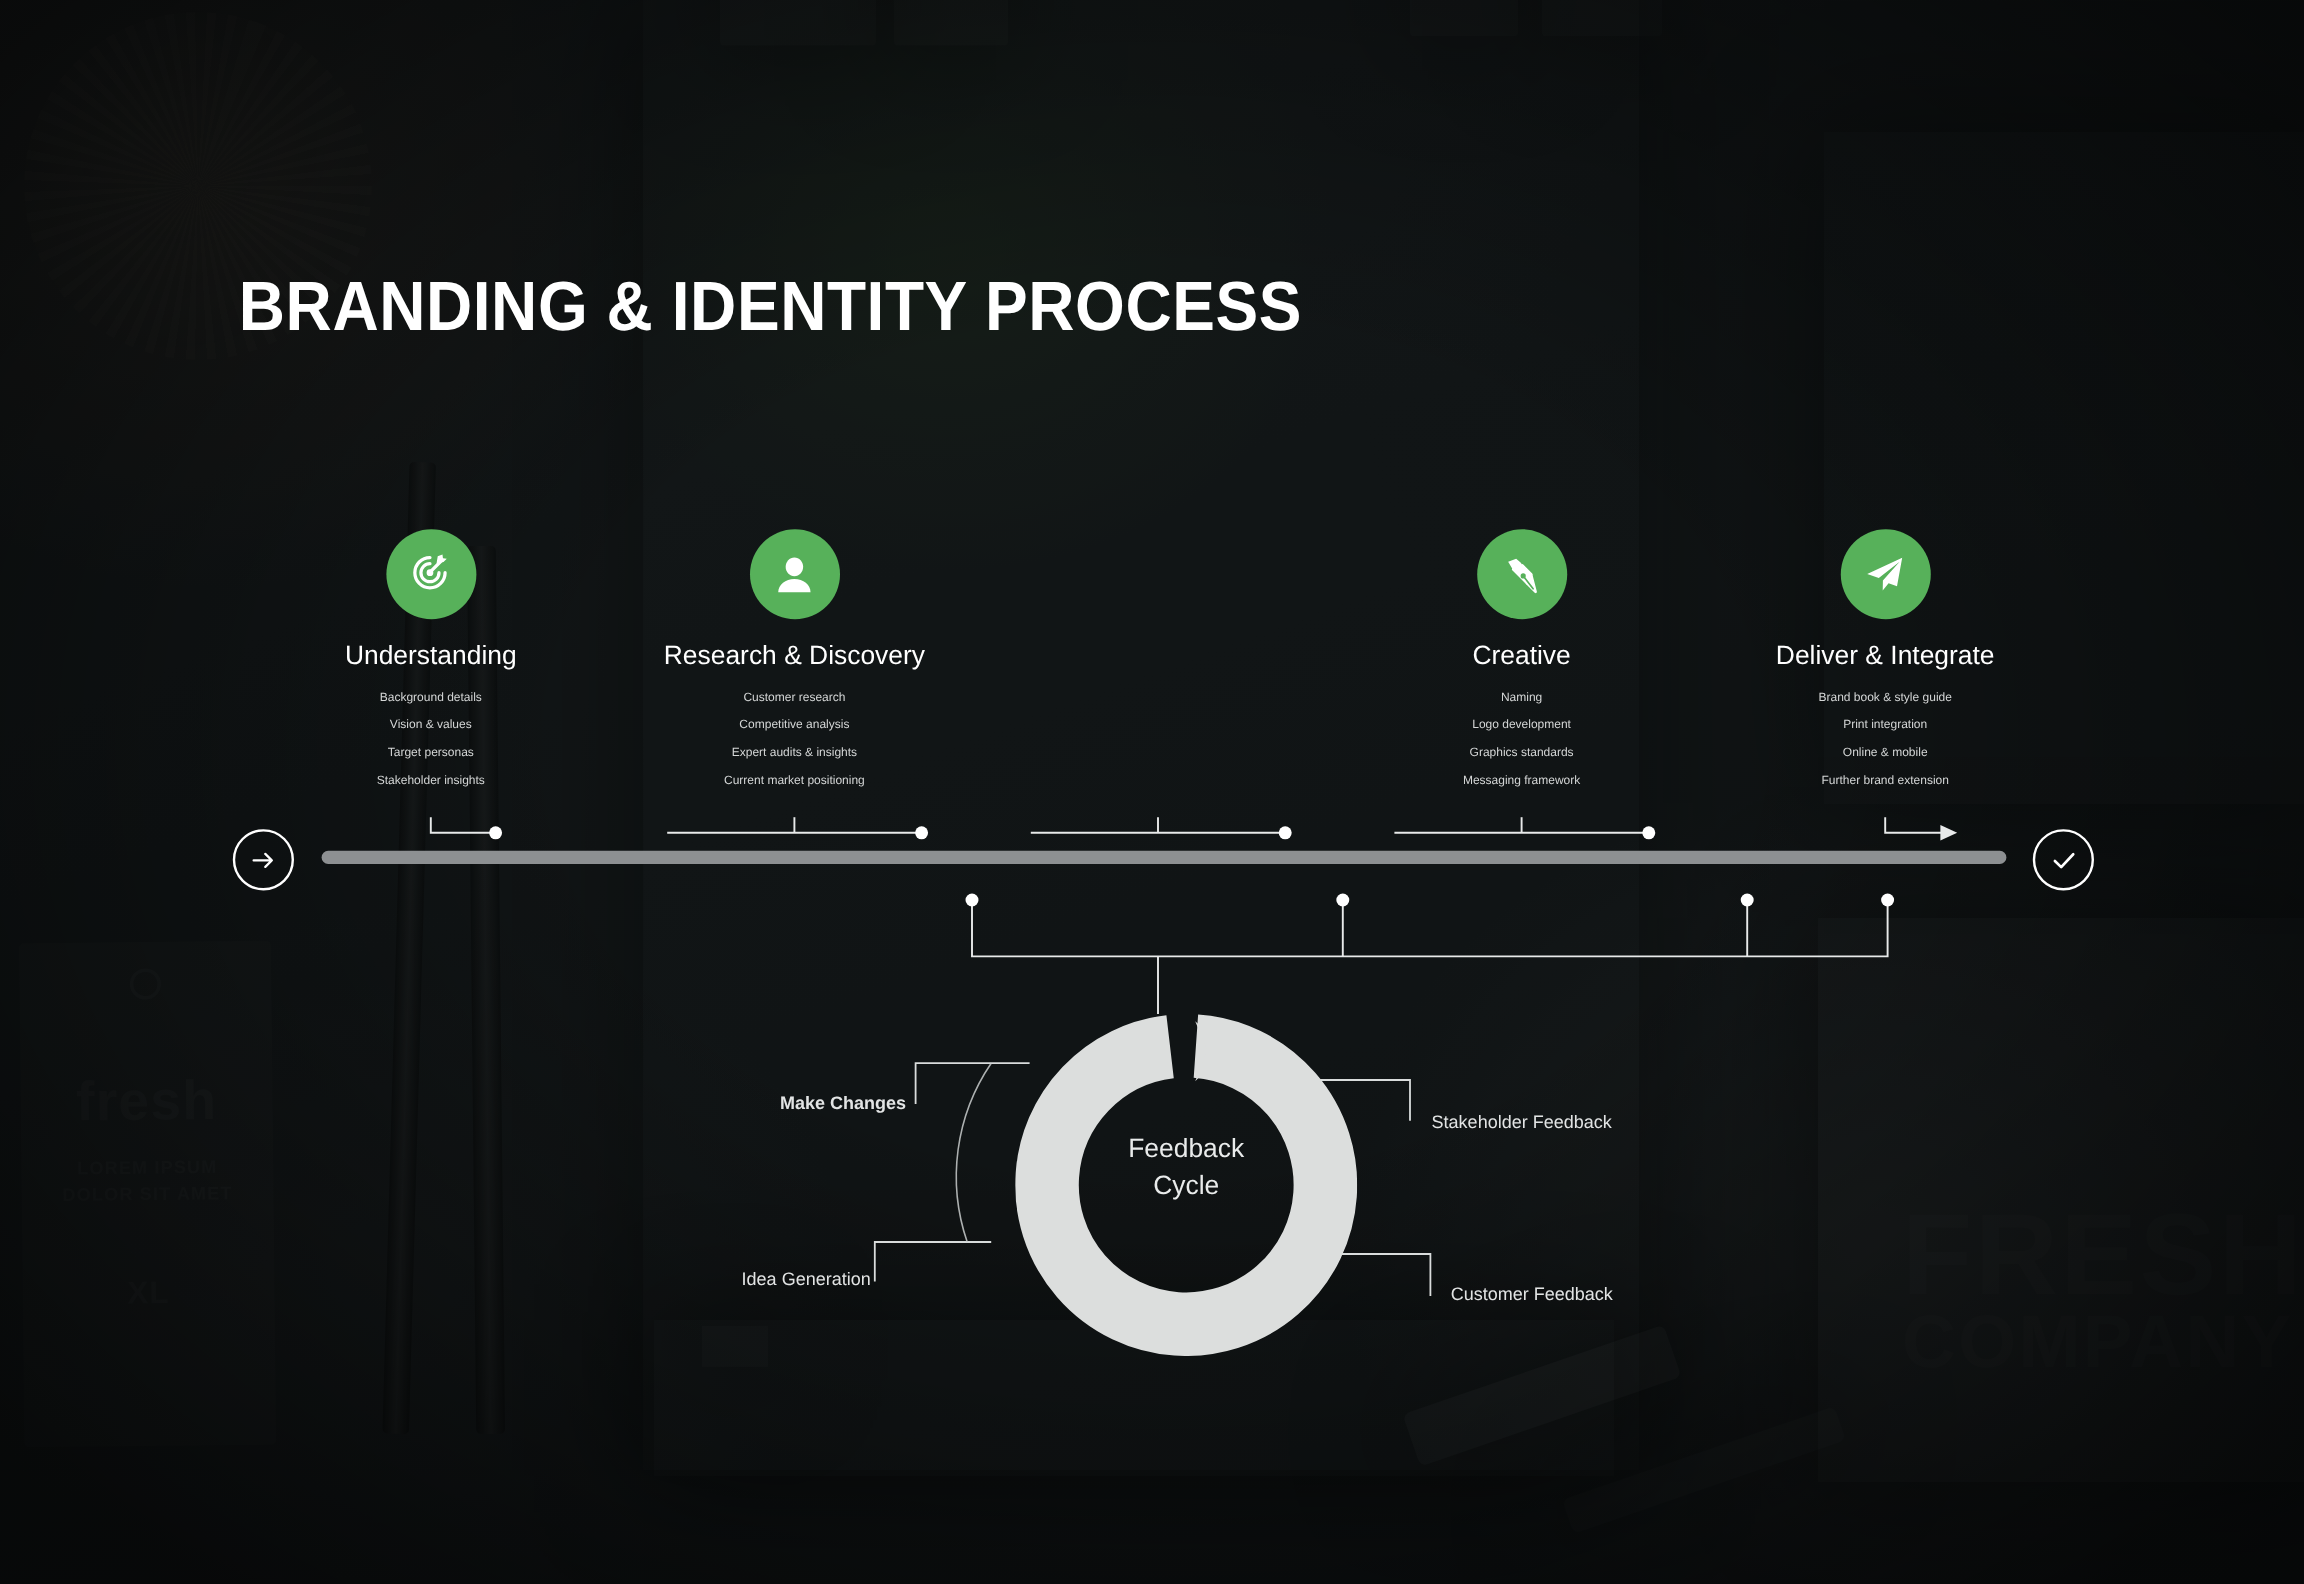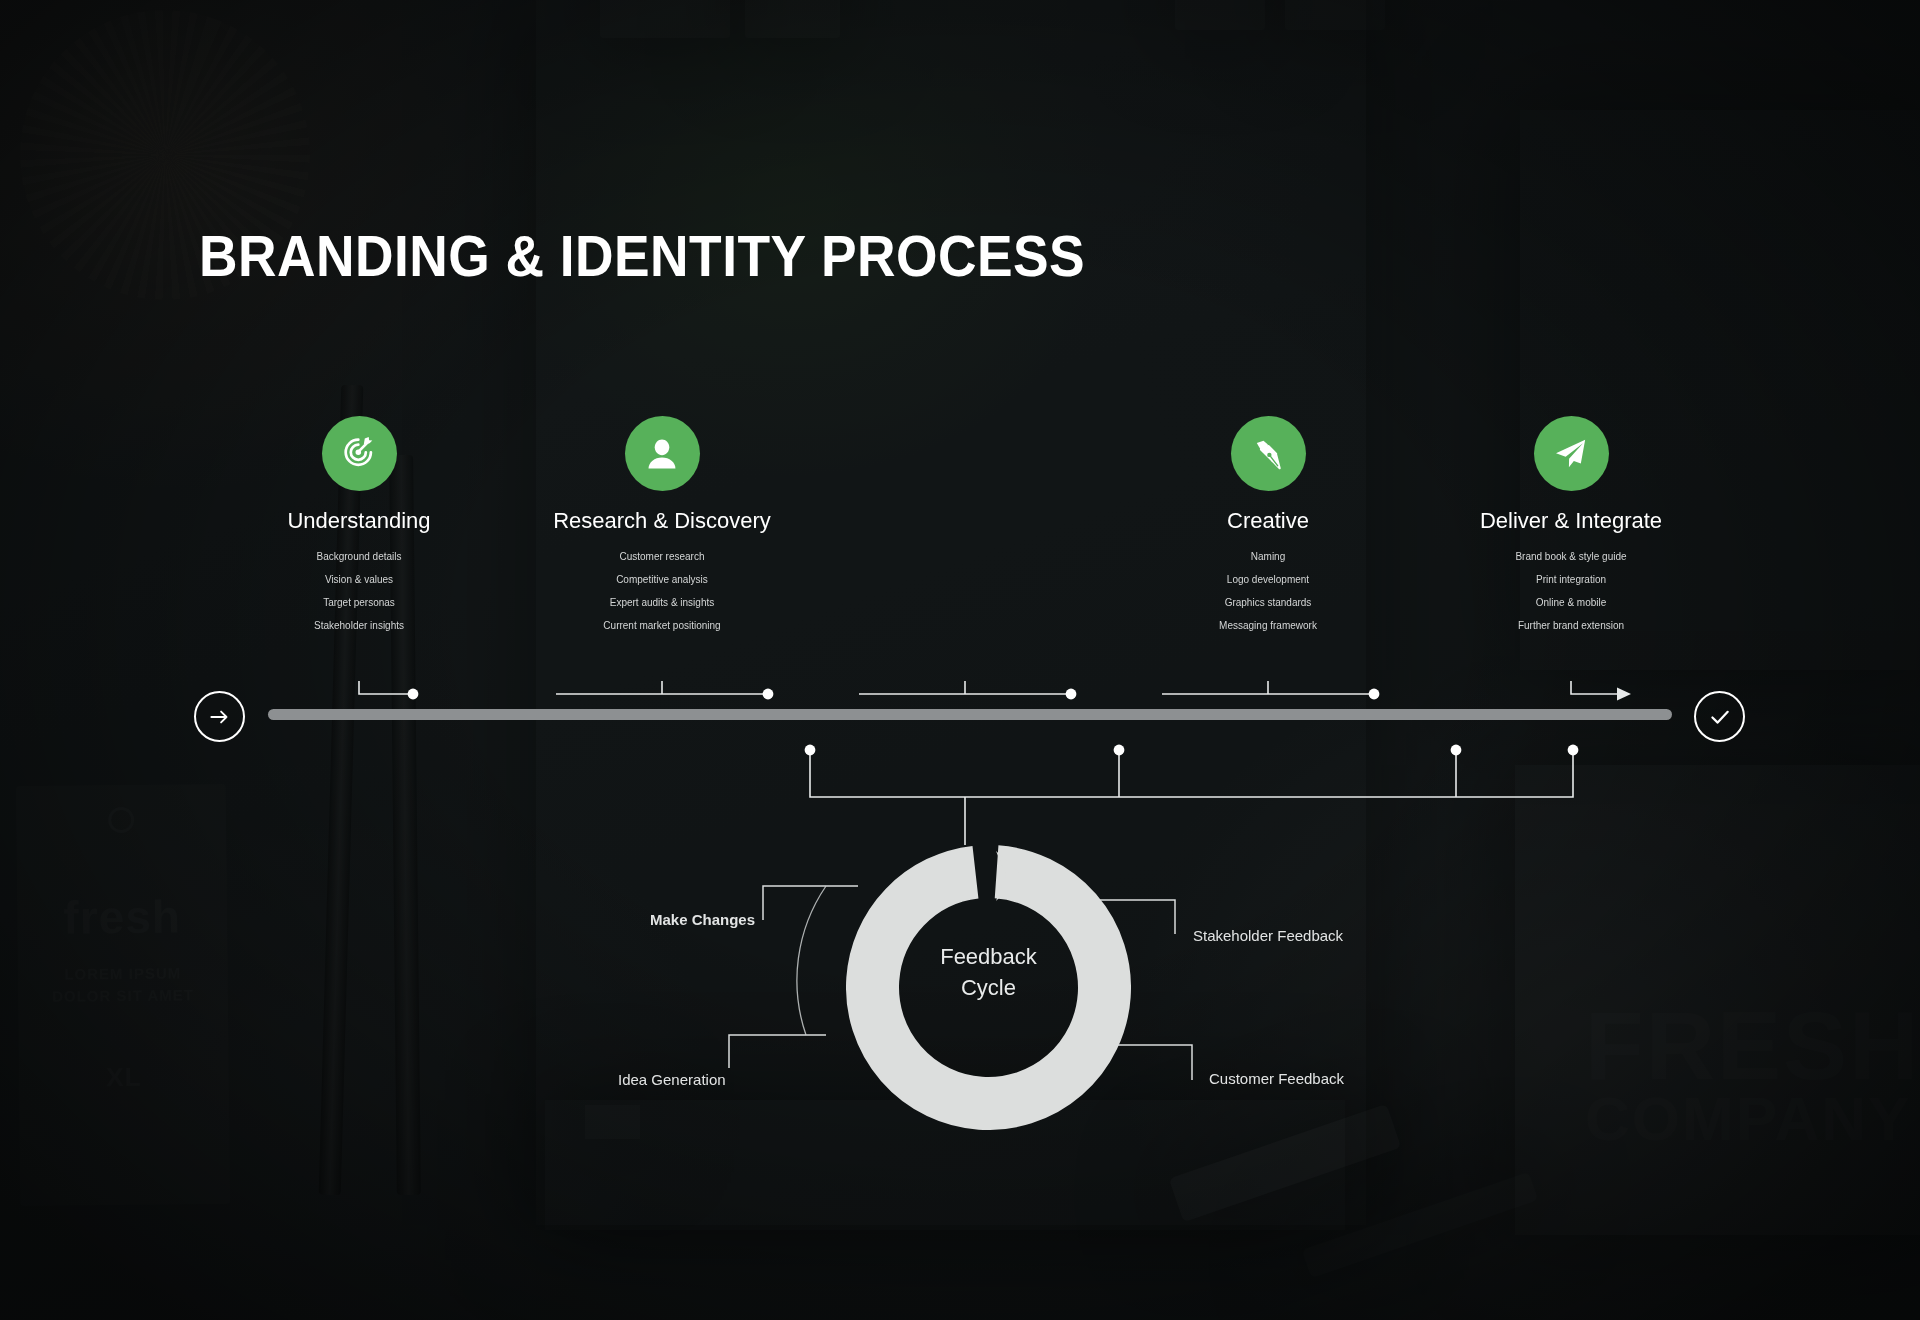--- a/index.html
+++ b/index.html
@@ -107,21 +107,21 @@
     letter-spacing: 0.5px;
     color: #ffffff;
     transform: scaleX(0.92);
     transform-origin: left center;
     white-space: nowrap;
   }
 
   
   .steps {
     position: absolute;
-    left: 0; top: 416px;
+    left: 0; top: 441px;
     width: 1908px;
     height: 230px;
   }
   .step {
     position: absolute;
     top: 0;
     width: 300px;
     margin-left: -150px;
     text-align: center;
   }
@@ -396,17 +396,17 @@
     <div class="cycle-label">
       <div>Feedback</div>
       <div>Cycle</div>
     </div>
   </div>
 
   <div class="fb-label" style="left:650px; top:911px;font-weight:bold;">Make Changes</div>
 
   <div class="fb-label" style="left:1193px; top:927px;">Stakeholder Feedback</div>
 
-  <div class="fb-label" style="left:618px; top:1058px;margin-top:13px;">Idea Generation</div>
+  <div class="fb-label" style="left:618px; top:1058px;">Idea Generation</div>
 
   <div class="fb-label" style="left:1209px; top:1070px;">Customer Feedback</div>
 
 </div>
 
 </body></html>

